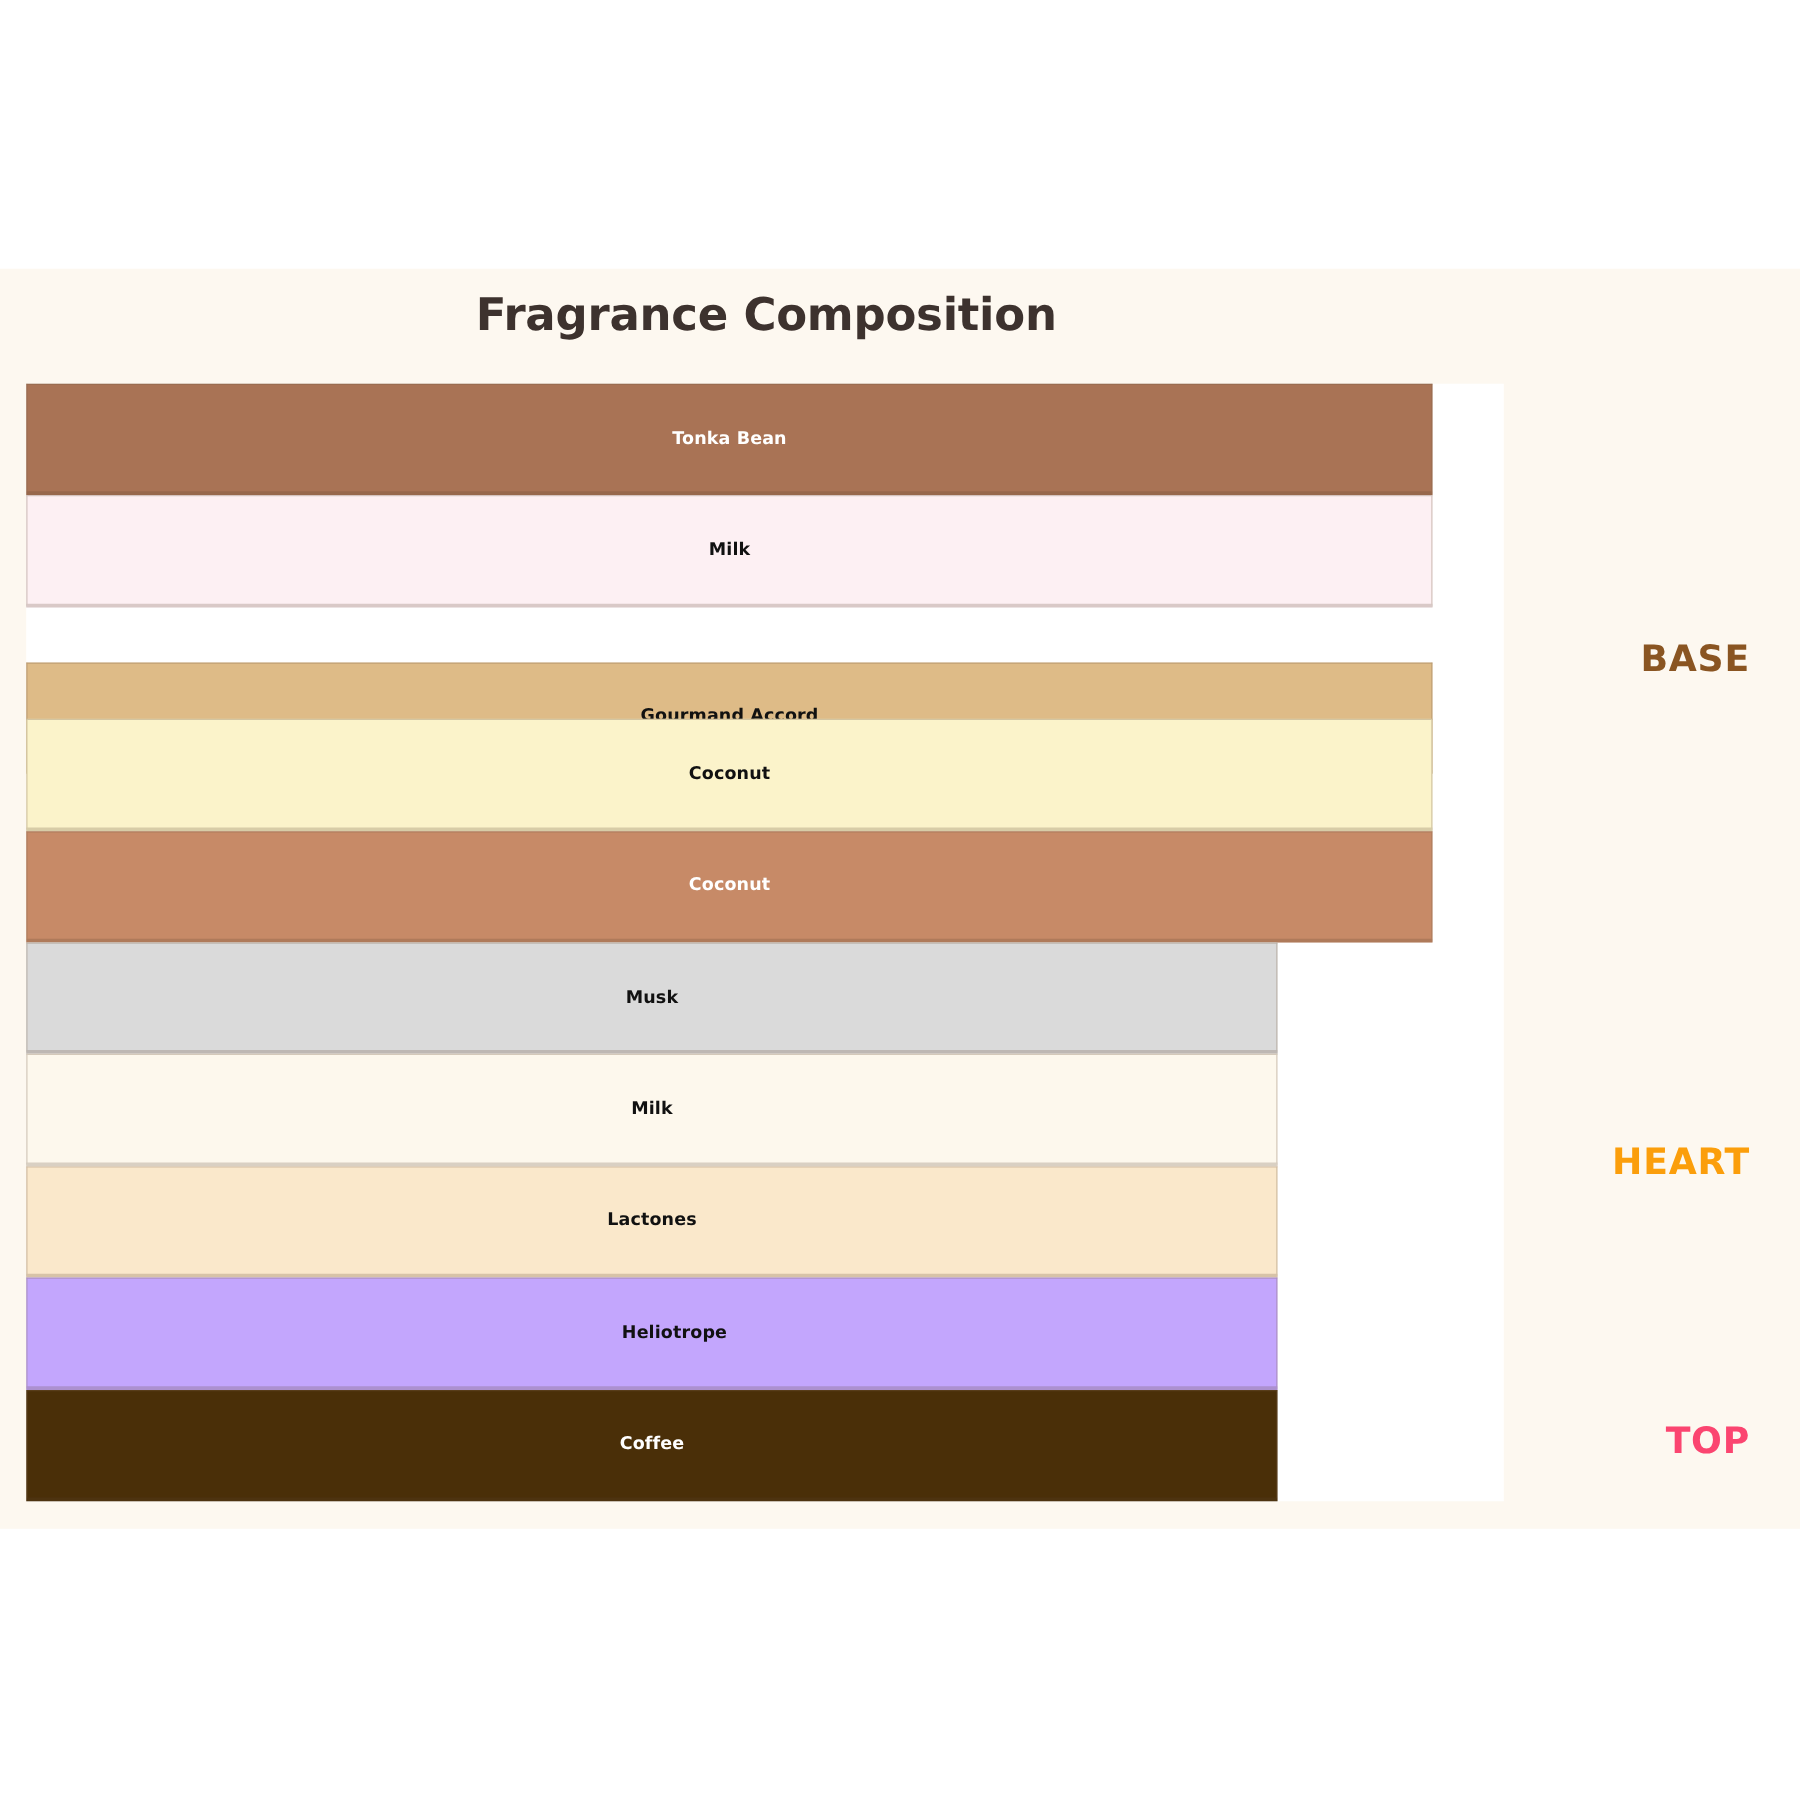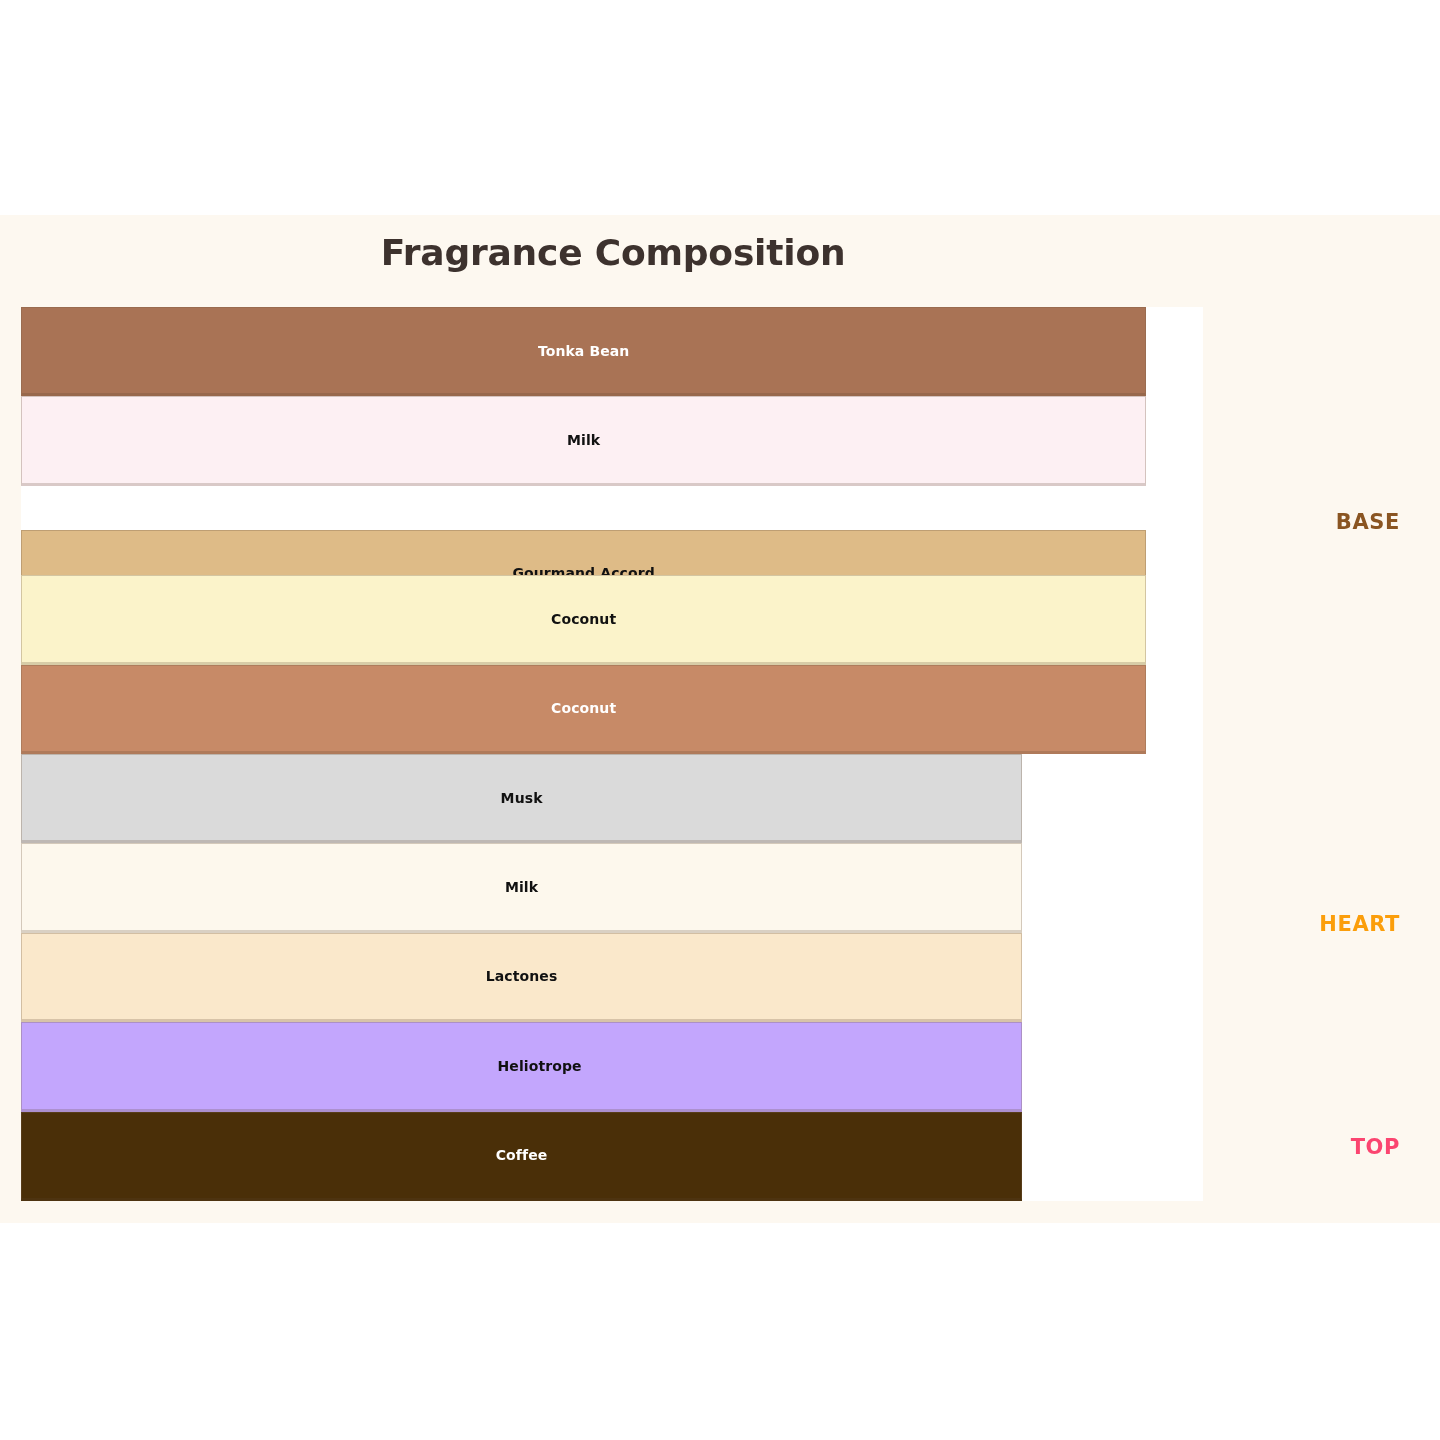--- a/index.html
+++ b/index.html
@@ -71,21 +71,21 @@
     font-size: 14px;
     font-weight: bold;
     letter-spacing: 0.1px;
     white-space: nowrap;
     pointer-events: none;
   }
 
   
   .cat-label {
     position: absolute;
-    font-size: 21px;
+    font-size: 29px;
     font-weight: bold;
     letter-spacing: 0.6px;
     white-space: nowrap;
     text-align: right;
   }
 </style>
 </head>
 <body>
 
 <div id="figure">

